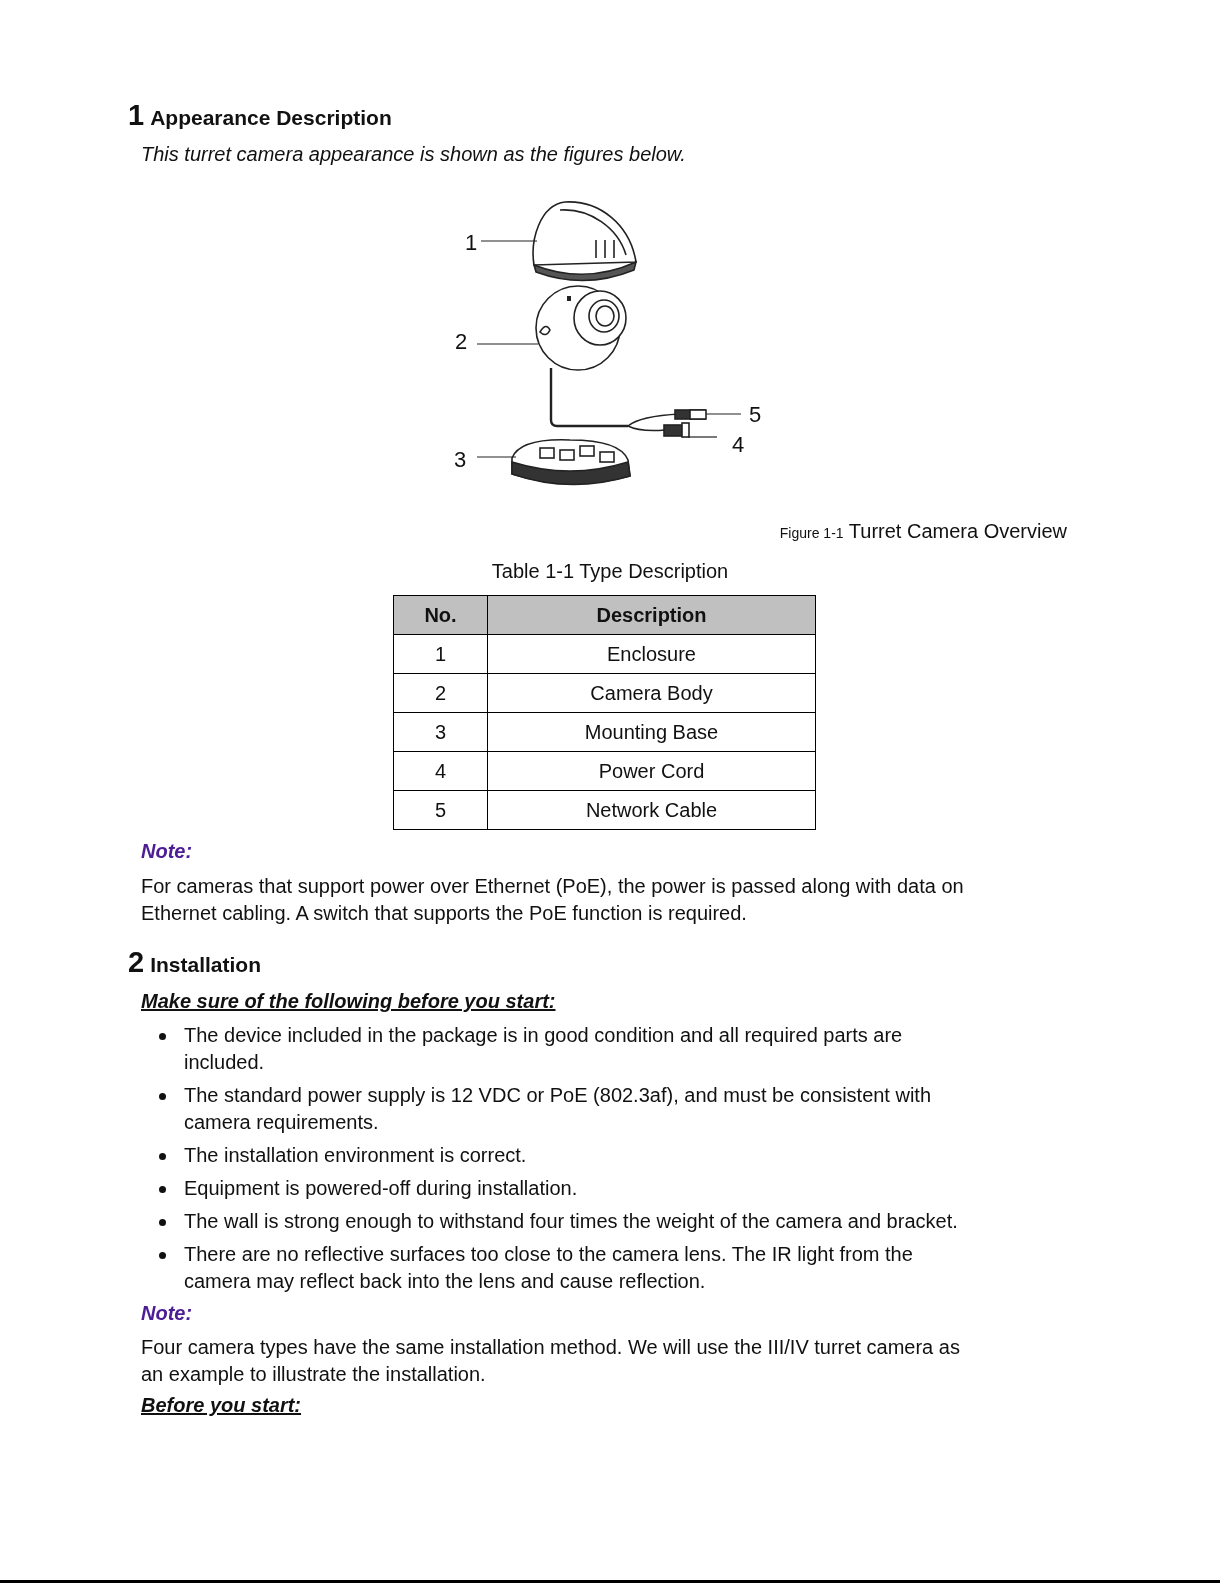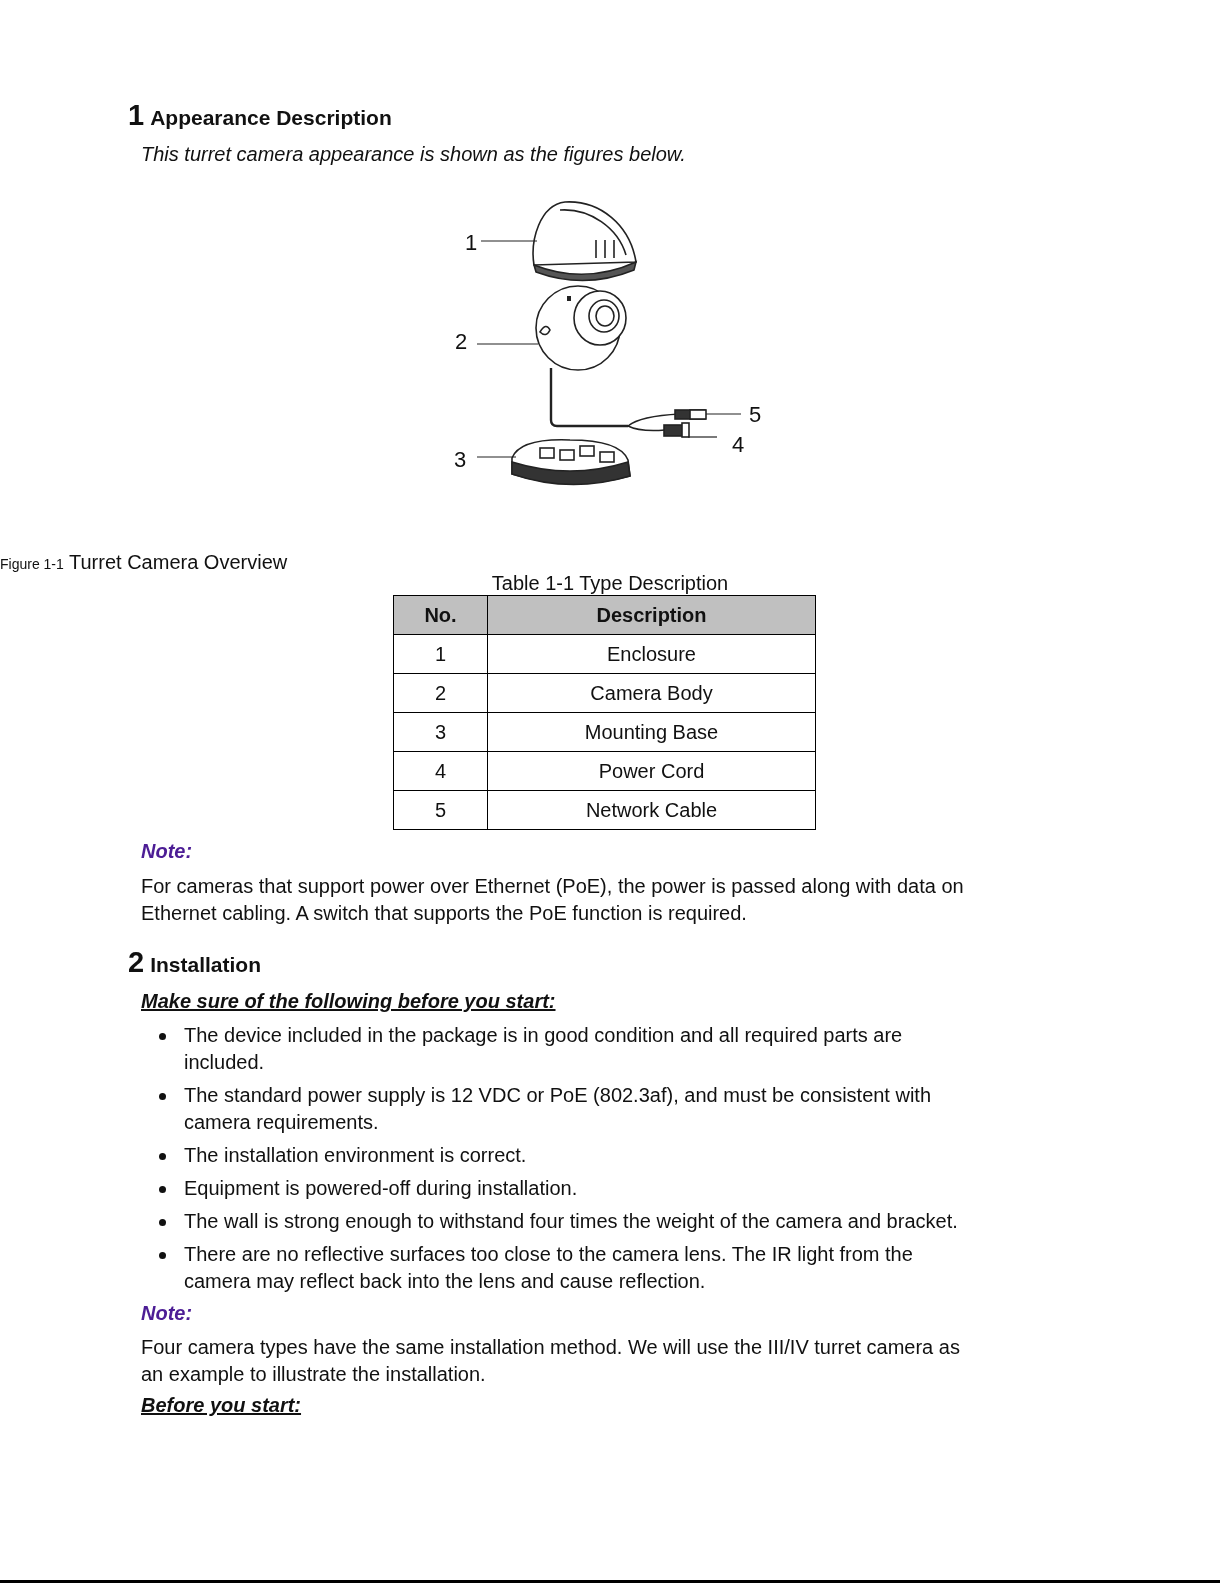--- a/index.html
+++ b/index.html
@@ -9,23 +9,23 @@
   .h1 { left:128px; font-weight:bold; white-space:nowrap; }
   .h1 .num { font-size:29px; }
   .h1 .ttl { font-size:21px; margin-left:6px; }
   .p { left:141px; font-size:20px; line-height:27px; white-space:nowrap; }
   .note { left:141px; font-size:20px; font-style:italic; font-weight:bold; color:#4c1d95; }
   .bi { left:141px; font-size:20px; font-style:italic; font-weight:bold;text-decoration:underline; }
   .bullets { left:146px; width:940px; margin:0; padding:0; list-style:none; font-size:20px; }
   .bullets li { position:relative; padding-left:38px; line-height:27px; margin-bottom:6px; }
   .bullets li .dot { position:absolute; left:13px; top:11px; width:7px; height:7px; border-radius:50%; background:#111; }
   .fig { left:440px; top:195px; width:340px; height:310px; }
-  .caption { top:520px; left:0; width:1067px; text-align:left; font-size:20px;margin-top:31px; }
+  .caption { top:520px; left:0; width:1067px; text-align:right; font-size:20px; }
   .caption .small { font-size:14px; }
-  .tcap { top:572px; left:0; width:1220px; text-align:center; font-size:20px; }
+  .tcap { top:560px; left:0; width:1220px; text-align:center; font-size:20px; }
   table { position:absolute; left:393px; top:595px; border-collapse:collapse; font-size:20px; }
   td, th { border:1px solid #000; height:38px; padding:0; text-align:center; font-weight:normal; }
   th { background:#c0c0c0; font-weight:bold; }
   .c1 { width:93px; } .c2 { width:327px; }
   .footer-line { left:0; top:1580px; width:1220px; height:3px; background:#000; }
 </style>
 </head>
 <body>
 
 <div class="abs h1" style="top:99px;">

